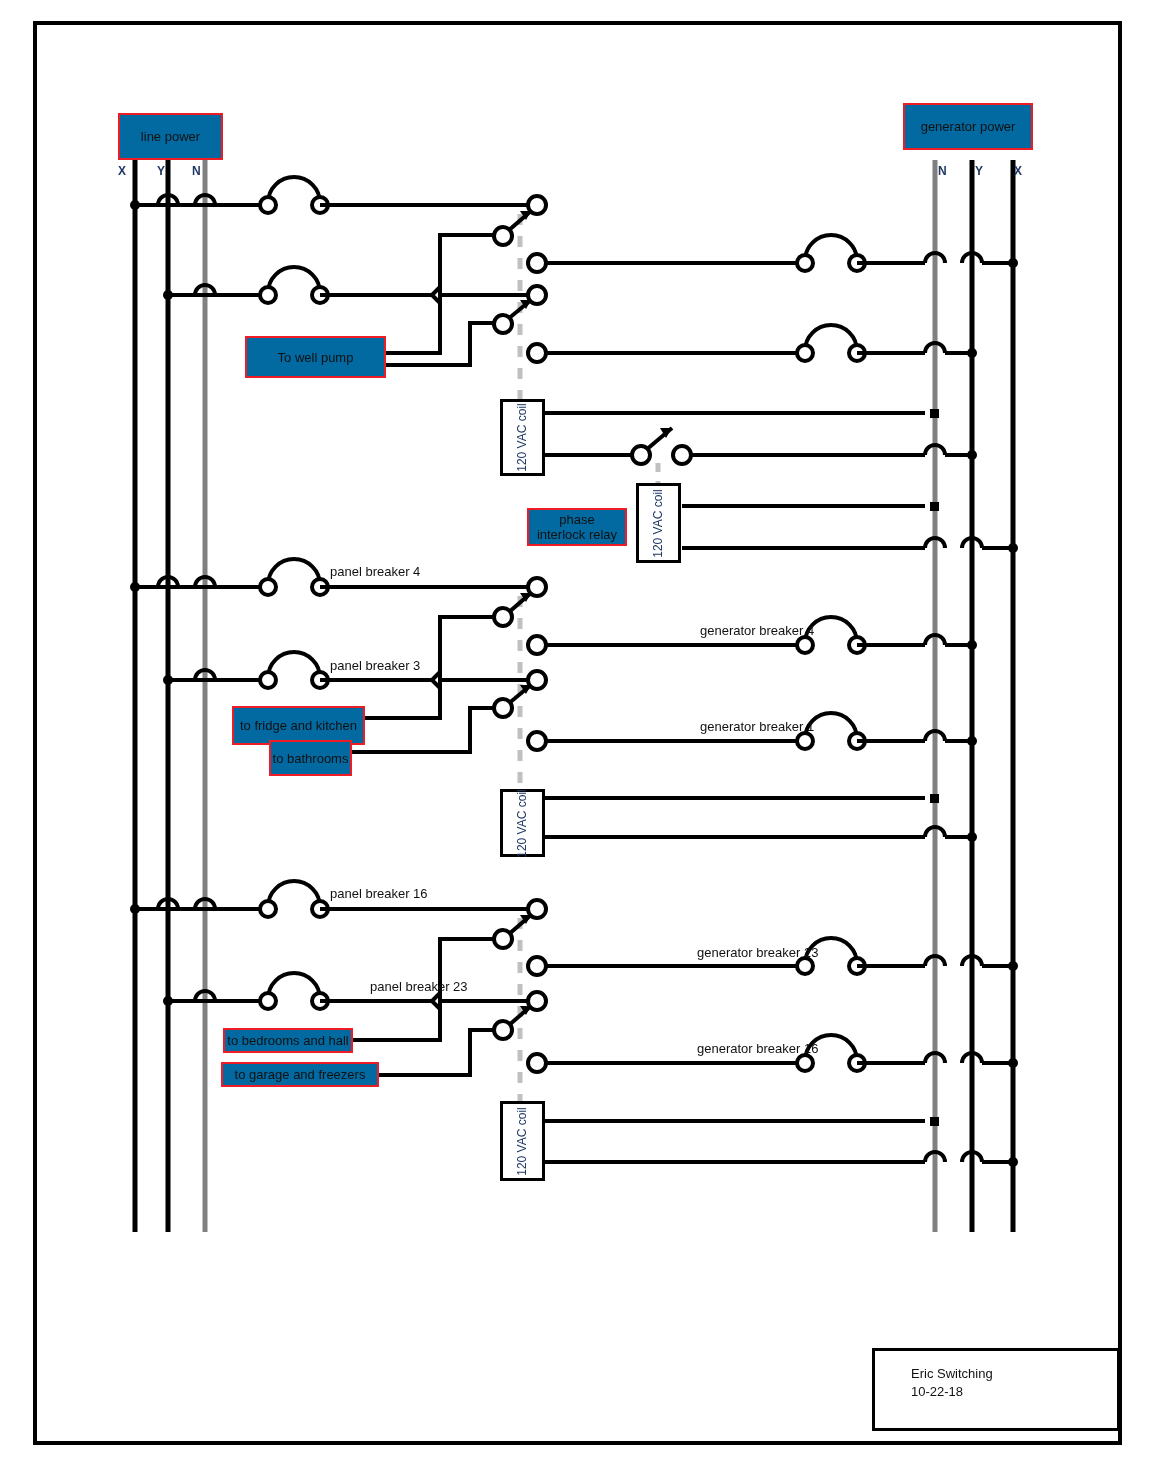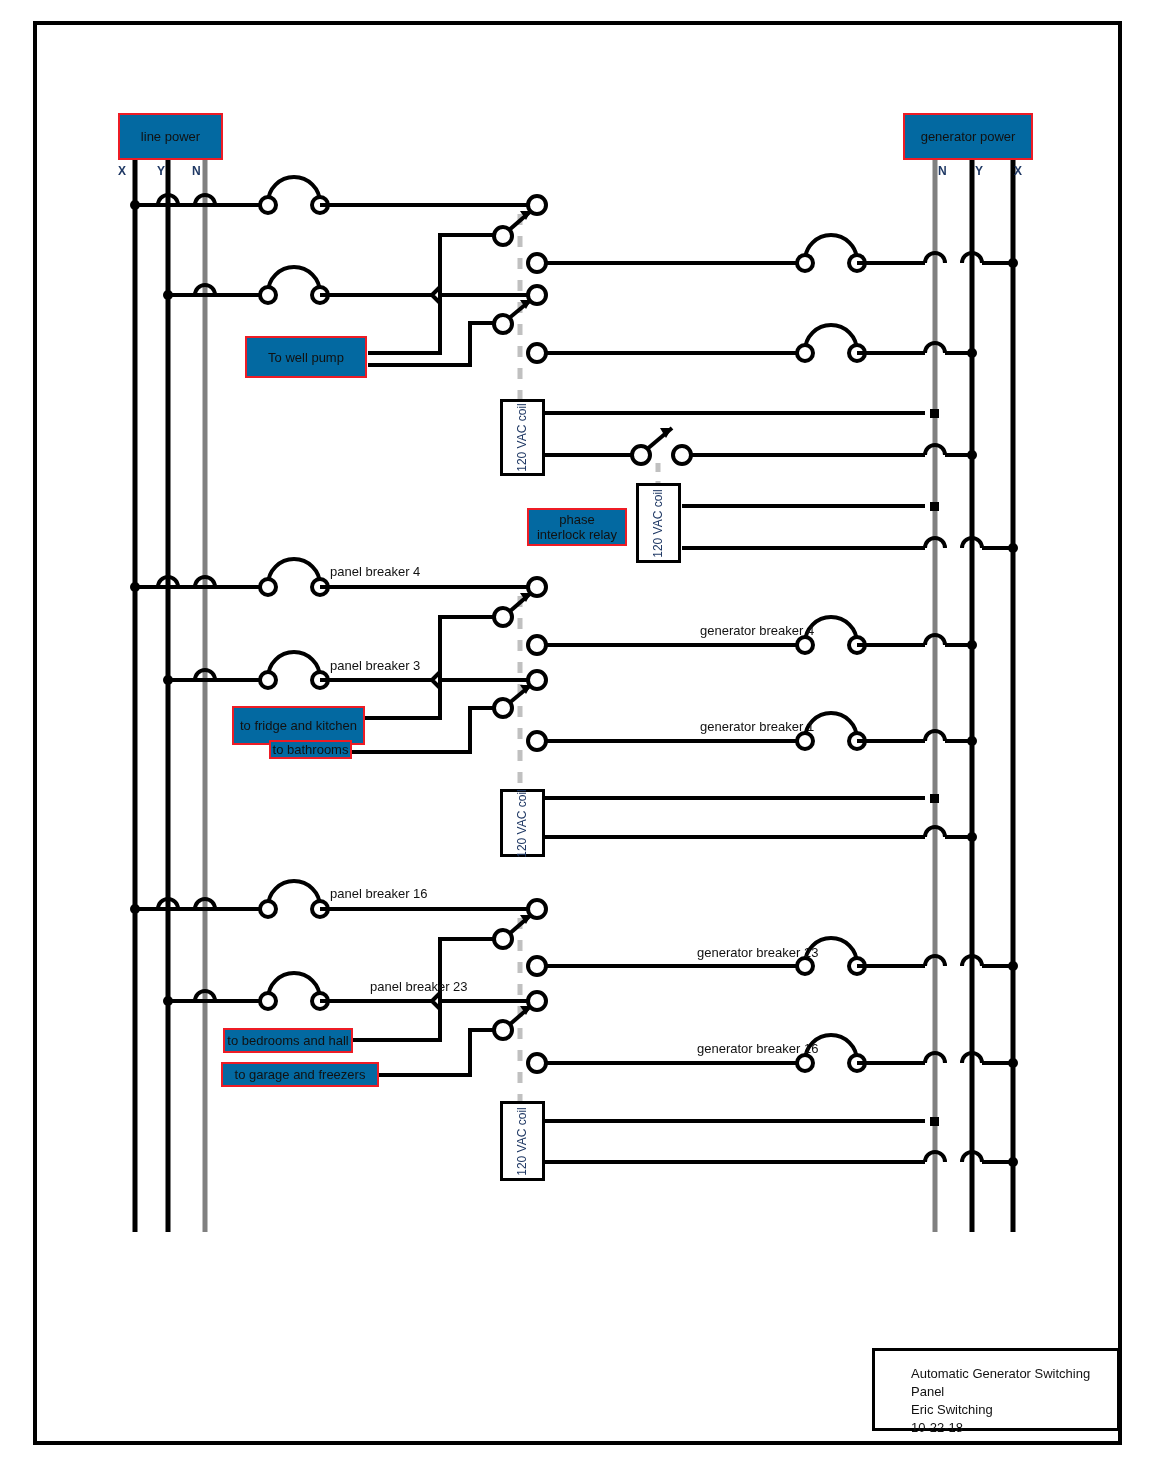--- a/index.html
+++ b/index.html
@@ -313,59 +313,58 @@
       <line x1="545" y1="1162" x2="925" y2="1162" stroke="#000" stroke-width="4"></line>
       <use href="#hop" x="935" y="1162"></use>
       <use href="#hop" x="972" y="1162"></use>
       <line x1="982" y1="1162" x2="1013" y2="1162" stroke="#000" stroke-width="4"></line>
       <circle cx="1013" cy="1162" r="5" fill="#000"></circle>
     </g>
 
   </svg>
 
   <div class="lbl" style="left:118px;top:113px;width:105px;height:47px;">line power</div>
-  <div class="lbl" style="left:903px;top:113px;width:130px;height:47px;">generator power</div>
+  <div class="lbl" style="left:903px;top:103px;width:130px;height:47px;">generator power</div>
 
   <div class="bus-lbl" style="left:118px;top:164px;">X</div>
   <div class="bus-lbl" style="left:157px;top:164px;">Y</div>
   <div class="bus-lbl" style="left:192px;top:164px;">N</div>
 
   <div class="bus-lbl" style="left:938px;top:164px;">N</div>
   <div class="bus-lbl" style="left:975px;top:164px;">Y</div>
   <div class="bus-lbl" style="left:1014px;top:164px;">X</div>
 
-  <div class="lbl" style="left:245px;top:336px;width:122px;height:42px;">To well pump</div>
+  <div class="lbl" style="left:245px;top:336px;width:141px;height:42px;">To well pump</div>
 
   <div class="coilbox" style="left:500px;top:399px;width:45px;height:77px;">
     <span>120 VAC coil</span>
   </div>
   <div class="coilbox" style="left:636px;top:483px;width:45px;height:80px;">
     <span>120 VAC coil</span>
   </div>
   <div class="lbl" style="left:527px;top:508px;width:100px;height:38px;line-height:15px;white-space:normal;">phase interlock relay</div>
 
   <div class="plain" style="left:330px;top:564px;">panel breaker 4</div>
   <div class="plain" style="left:330px;top:658px;">panel breaker 3</div>
   <div class="lbl" style="left:232px;top:706px;width:133px;height:39px;">to fridge and kitchen</div>
-  <div class="lbl" style="left:269px;top:740px;width:83px;height:19px;">to bathrooms</div>
+  <div class="lbl" style="left:269px;top:740px;width:83px;height:36px;">to bathrooms</div>
   <div class="plain" style="left:700px;top:623px;">generator breaker 4</div>
   <div class="plain" style="left:700px;top:719px;">generator breaker 1</div>
   <div class="coilbox" style="left:500px;top:789px;width:45px;height:68px;">
     <span>120 VAC coil</span>
   </div>
 
   <div class="plain" style="left:330px;top:886px;">panel breaker 16</div>
   <div class="plain" style="left:330px;top:979px;margin-left:40px;">panel breaker 23</div>
   <div class="lbl" style="left:223px;top:1028px;width:130px;height:25px;">to bedrooms and hall</div>
   <div class="lbl" style="left:221px;top:1062px;width:158px;height:25px;">to garage and freezers</div>
   <div class="plain" style="left:697px;top:945px;">generator breaker 23</div>
   <div class="plain" style="left:697px;top:1041px;">generator breaker 16</div>
   <div class="coilbox" style="left:500px;top:1101px;width:45px;height:80px;">
     <span>120 VAC coil</span>
   </div>
 
   <div class="titleblock" style="left:872px;top:1348px;width:248px;height:83px;">
-    <div>Automatic Generator Switching Panel</div>
     <div>Eric Switching</div>
     <div>10-22-18</div>
   </div>
 
 </div>
 
 </body></html>

